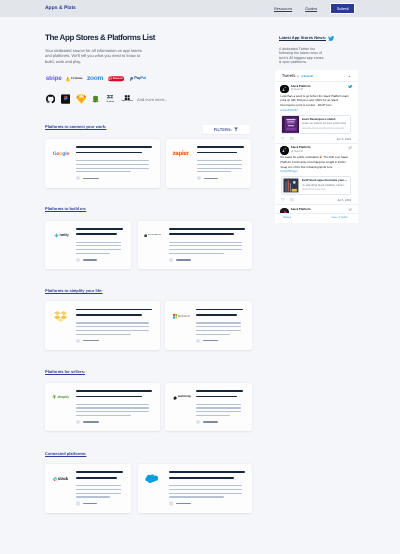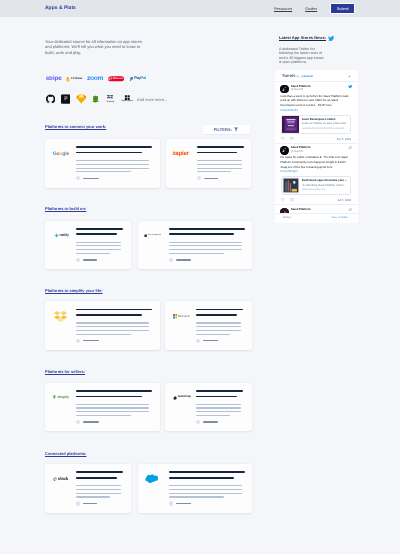--- a/index.html
+++ b/index.html
@@ -90,20 +90,21 @@
 <div class="topbar">
   <div class="logo">Apps &amp; Plats</div>
   <div class="nav">
     <a>Resources</a>
     <a class="g">Guides</a>
     <span class="submitbtn">Submit</span>
   </div>
 </div>
 <div class="wrap">
  <div class="left">
+  <h1>The App Stores &amp; Platforms List</h1>
   <div class="sub">Your dedicated source for all information on app stores and platforms. We'll tell you what you need to know to build, work and play.</div>
  </div>
  <div class="right">
   <div class="rtitle">Latest App Stores News:</div>
   <svg class="newsbird" viewBox="0 0 24 20">
         <path fill="#1da1f2" d="M24 2.4a9.8 9.8 0 01-2.8.8A4.9 4.9 0 0023.3.4a9.8 9.8 0 01-3.1 1.2A4.9 4.9 0 0011.8 6a13.9 13.9 0 01-10.1-5.1 4.9 4.9 0 001.5 6.5A4.9 4.9 0 011 6.8v.1a4.9 4.9 0 003.9 4.8 4.9 4.9 0 01-2.2.1 4.9 4.9 0 004.6 3.4A9.9 9.9 0 010 17.3 14 14 0 007.5 19.5c9.1 0 14-7.5 14-14v-.6A10 10 0 0024 2.4z"></path>
       </svg>
   <div class="rdesc">A dedicated Twitter list following the latest news of tech's 30 biggest app stores &amp; open platforms.</div>
  </div>
 

